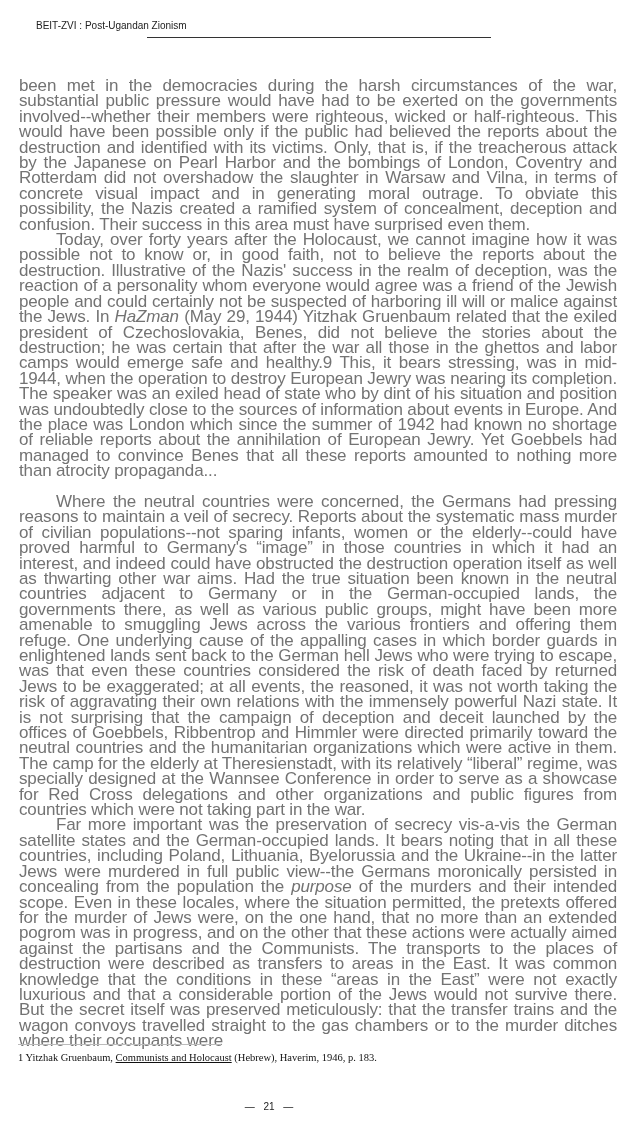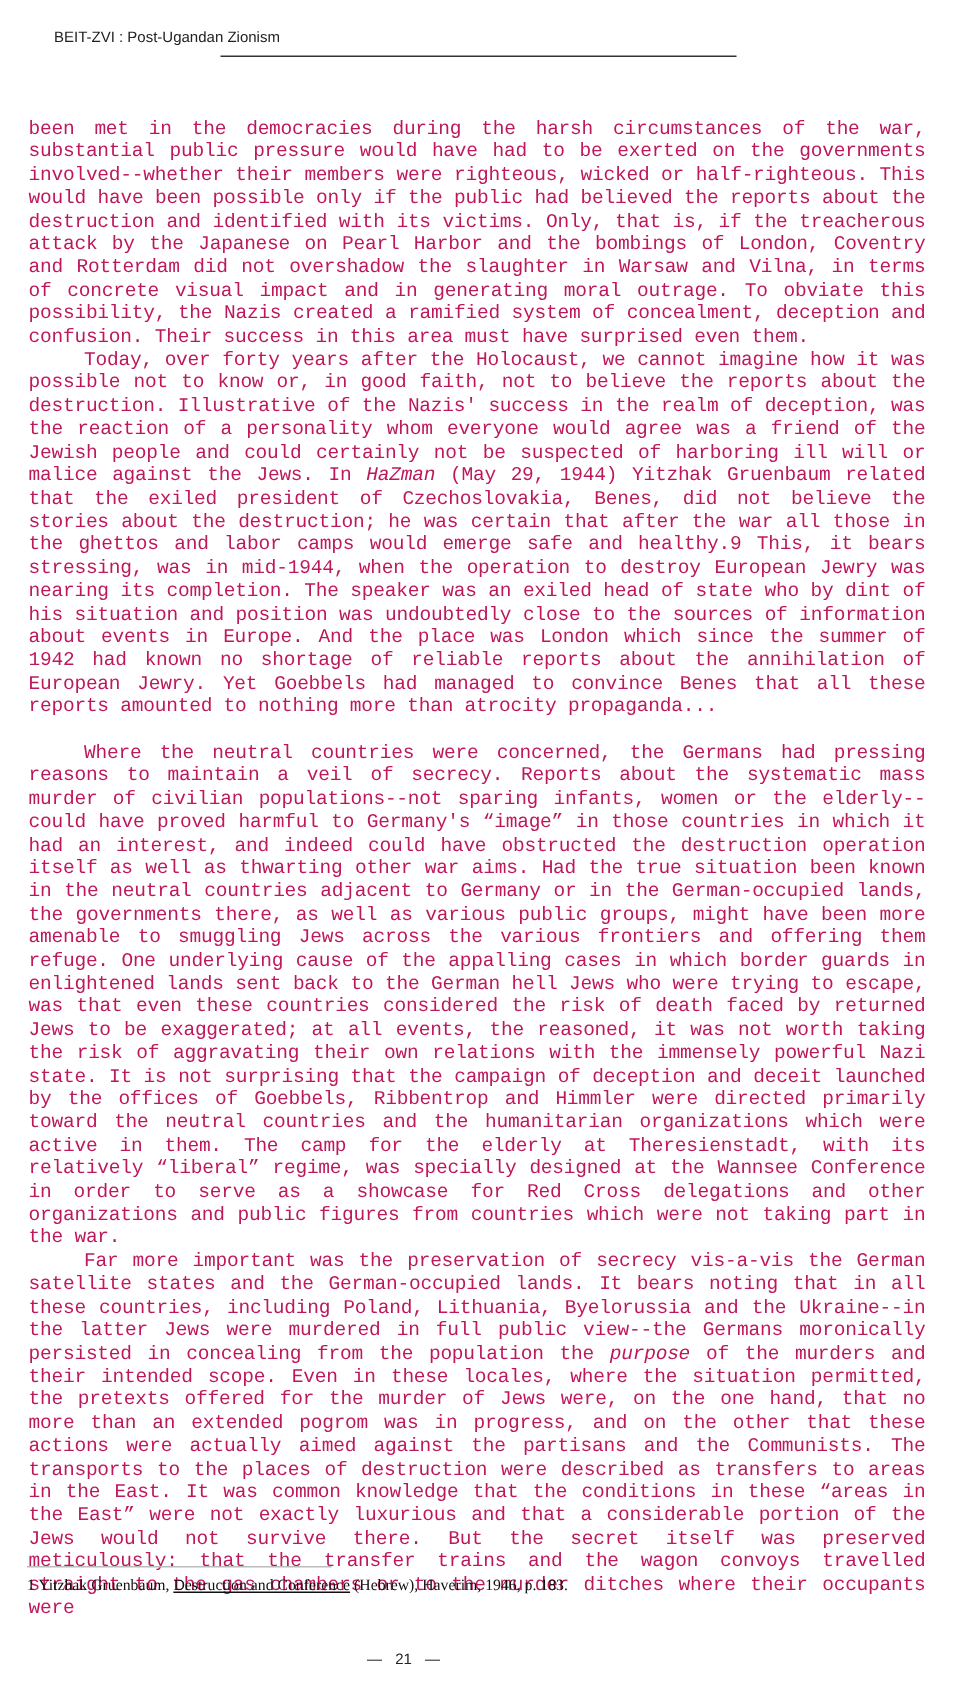--- a/index.html
+++ b/index.html
@@ -7,22 +7,22 @@
   .header {
     position: absolute; top: 20px; left: 0; width: 638px; 
     font-family: "Liberation Sans", sans-serif; font-size: 10px; color: #222; padding-left: 36px;
   }
   .header-rule {
     position: absolute; top: 37px; left: 147px; width: 344px; height: 0;
     border-top: 1px solid #333;
   }
   .body-text {
     position: absolute; top: 78px; left: 19px; width: 598px;
-    font-family: Liberation Mono, monospace; font-size: 13px; line-height: 15.4px;
-    text-align: justify; color: #be185d; letter-spacing: -0.15px;
+    font-family: Liberation Sans, sans-serif; font-size: 17px; line-height: 15.4px;
+    text-align: justify; color: #737373; letter-spacing: -0.15px;
   }
   .body-text p { margin: 0; }
   .body-text p.indent { text-indent: 37px; }
   .body-text p.gap { margin-top: 15.4px; }
   .body-text em { font-style: italic; }
   .fn-rule {
     position: absolute; top: 1044px; left: 18px; width: 203px; height: 0;
     border-top: 1px solid #bbb;
   }
   .footnote {
@@ -43,15 +43,15 @@
 <div class="header-rule"></div>
 
 <div class="body-text">
   <p>been met in the democracies during the harsh circumstances of the war, substantial public pressure would have had to be exerted on the governments involved--whether their members were righteous, wicked or half-righteous. This would have been possible only if the public had believed the reports about the destruction and identified with its victims. Only, that is, if the treacherous attack by the Japanese on Pearl Harbor and the bombings of London, Coventry and Rotterdam did not overshadow the slaughter in Warsaw and Vilna, in terms of concrete visual impact and in generating moral outrage. To obviate this possibility, the Nazis created a ramified system of concealment, deception and confusion. Their success in this area must have surprised even them.</p>
   <p class="indent"><span>Today, over forty years after the Holocaust, we cannot imagine how it was possible not to know or, in good faith, not to believe the reports about the destruction. Illustrative of the Nazis' success in the realm of deception, was the reaction of a personality whom everyone would agree was a friend of the Jewish people and could certainly not be suspected of harboring ill will or malice against the Jews. In </span><em>HaZman</em><span> (May 29, 1944) Yitzhak Gruenbaum related that the exiled president of Czechoslovakia, Benes, did not believe the stories about the destruction; he was certain that after the war all those in the ghettos and labor camps would emerge safe and healthy.9 This, it bears stressing, was in mid-1944, when the operation to destroy European Jewry was nearing its completion. The speaker was an exiled head of state who by dint of his situation and position was undoubtedly close to the sources of information about events in Europe. And the place was London which since the summer of 1942 had known no shortage of reliable reports about the annihilation of European Jewry. Yet Goebbels had managed to convince Benes that all these reports amounted to nothing more than atrocity propaganda...</span></p>
   <p class="indent gap">Where the neutral countries were concerned, the Germans had pressing reasons to maintain a veil of secrecy. Reports about the systematic mass murder of civilian populations--not sparing infants, women or the elderly--could have proved harmful to Germany's “image” in those countries in which it had an interest, and indeed could have obstructed the destruction operation itself as well as thwarting other war aims. Had the true situation been known in the neutral countries adjacent to Germany or in the German-occupied lands, the governments there, as well as various public groups, might have been more amenable to smuggling Jews across the various frontiers and offering them refuge. One underlying cause of the appalling cases in which border guards in enlightened lands sent back to the German hell Jews who were trying to escape, was that even these countries considered the risk of death faced by returned Jews to be exaggerated; at all events, the reasoned, it was not worth taking the risk of aggravating their own relations with the immensely powerful Nazi state. It is not surprising that the campaign of deception and deceit launched by the offices of Goebbels, Ribbentrop and Himmler were directed primarily toward the neutral countries and the humanitarian organizations which were active in them. The camp for the elderly at Theresienstadt, with its relatively “liberal” regime, was specially designed at the Wannsee Conference in order to serve as a showcase for Red Cross delegations and other organizations and public figures from countries which were not taking part in the war.</p>
   <p class="indent"><span>Far more important was the preservation of secrecy vis-a-vis the German satellite states and the German-occupied lands. It bears noting that in all these countries, including Poland, Lithuania, Byelorussia and the Ukraine--in the latter Jews were murdered in full public view--the Germans moronically persisted in concealing from the population the </span><em>purpose</em><span> of the murders and their intended scope. Even in these locales, where the situation permitted, the pretexts offered for the murder of Jews were, on the one hand, that no more than an extended pogrom was in progress, and on the other that these actions were actually aimed against the partisans and the Communists. The transports to the places of destruction were described as transfers to areas in the East. It was common knowledge that the conditions in these “areas in the East” were not exactly luxurious and that a considerable portion of the Jews would not survive there. But the secret itself was preserved meticulously: that the transfer trains and the wagon convoys travelled straight to the gas chambers or to the murder ditches where their occupants were</span></p>
 </div>
 
 <div class="fn-rule"></div>
-<div class="footnote"><span>1 Yitzhak Gruenbaum, </span><span class="title">Destruction and Conference</span><span> (Hebrew), Haverim, 1946, p. 183.</span></div>
+<div class="footnote"><span>1 Yitzhak Gruenbaum, </span><span class="title">Communists and Holocaust</span><span> (Hebrew), Haverim, 1946, p. 183.</span></div>
 
 <div class="page-number">— 21 —</div>
 
 </body></html>

